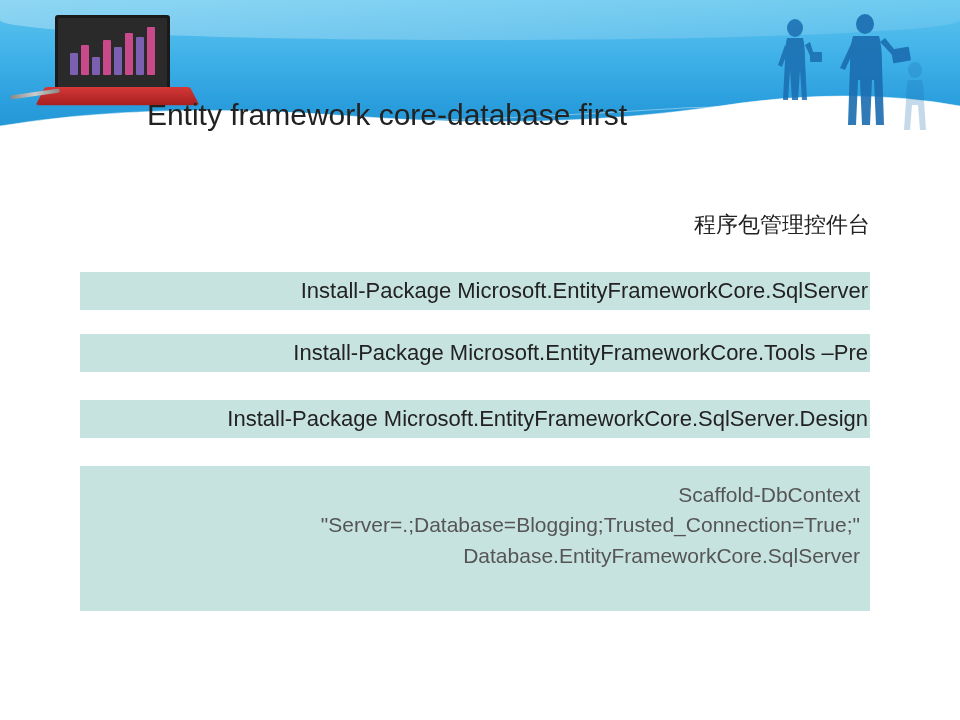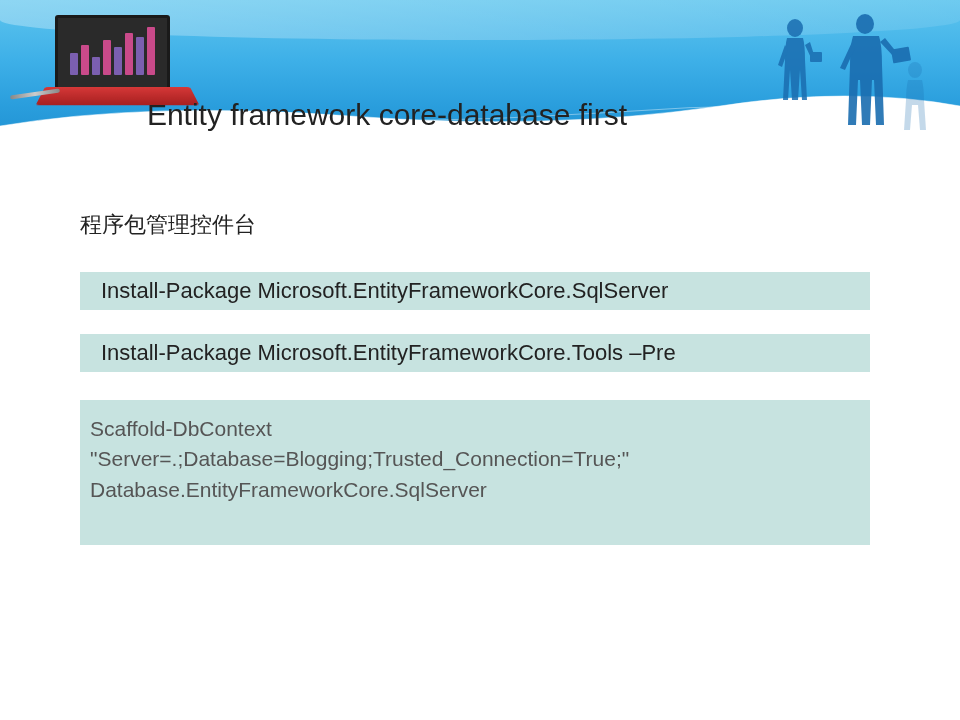--- a/index.html
+++ b/index.html
@@ -103,30 +103,31 @@
       font-size: 30px;
       color: #222;
       font-weight: 400;
       z-index: 10;
     }
     .content {
       position: absolute;
       top: 210px;
       left: 80px;
       width: 790px;
+      text-align: right;
     }
     .subtitle {
       font-size: 22px;
       color: #222;
       margin-bottom: 32px;
       font-family: "SimSun", serif;
     }
     .command-box {
       background: #c7e3e0;
-      padding: 6px 21px;
+      padding: 6px 2px;
       font-size: 22px;
       color: #222;
       margin-bottom: 24px;
       font-family: Arial, sans-serif;
     }
     .command-box.small-gap {
       margin-bottom: 28px;
     }
     .code-box {
       background: #c7e3e0;
@@ -185,19 +186,20 @@
   </g>
 </svg>
 
 <div class="title">Entity framework core-database first</div>
 
 <div class="content">
   <div class="subtitle">程序包管理控件台</div>
 
   <div class="command-box">Install-Package Microsoft.EntityFrameworkCore.SqlServer</div>
   <div class="command-box small-gap">Install-Package Microsoft.EntityFrameworkCore.Tools –Pre</div>
+  <div class="command-box">Install-Package Microsoft.EntityFrameworkCore.SqlServer.Design</div>
 
   <div class="code-box">
     <div>Scaffold-DbContext</div>
     <div>"Server=.;Database=Blogging;Trusted_Connection=True;"</div>
     <div>Database.EntityFrameworkCore.SqlServer</div>
   </div>
 </div>
 
 </body></html>

